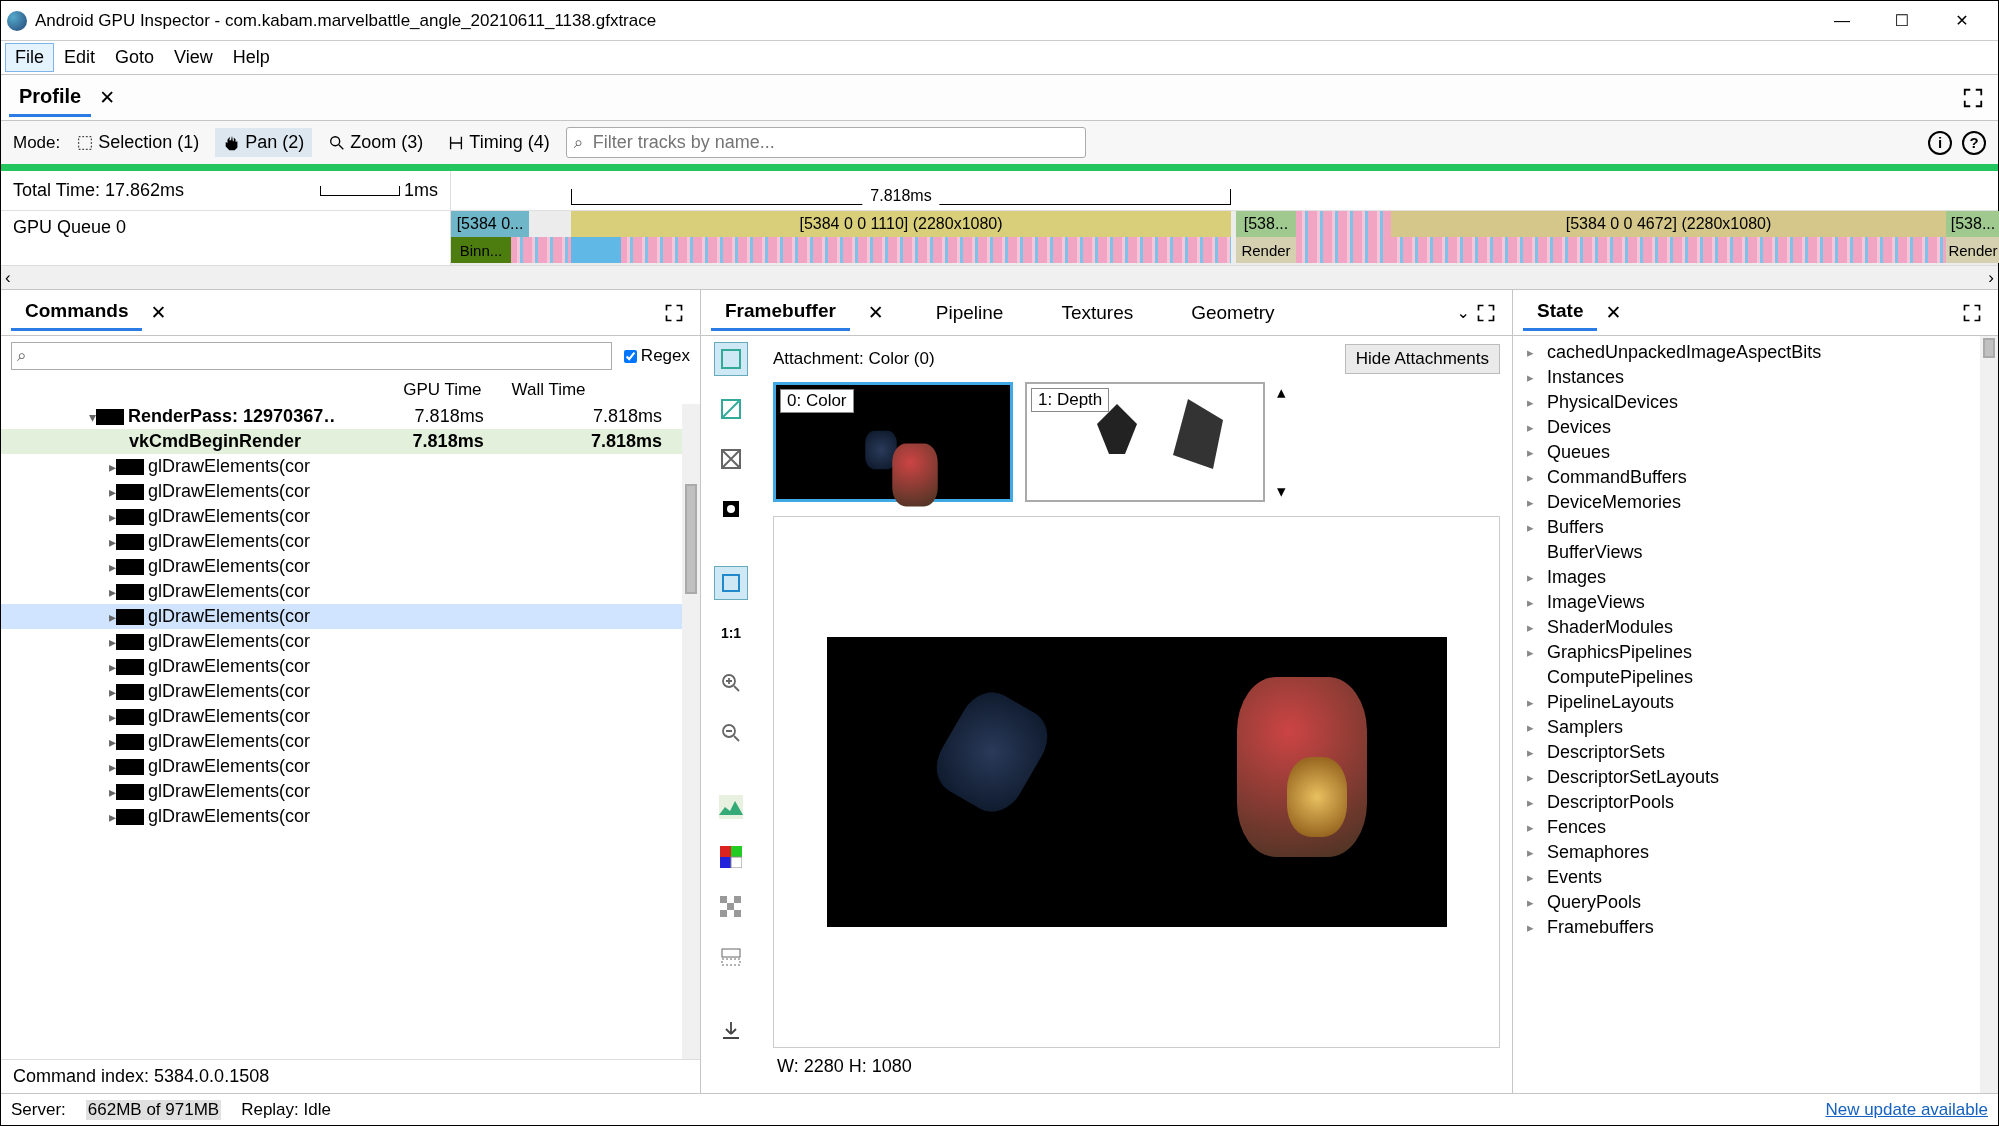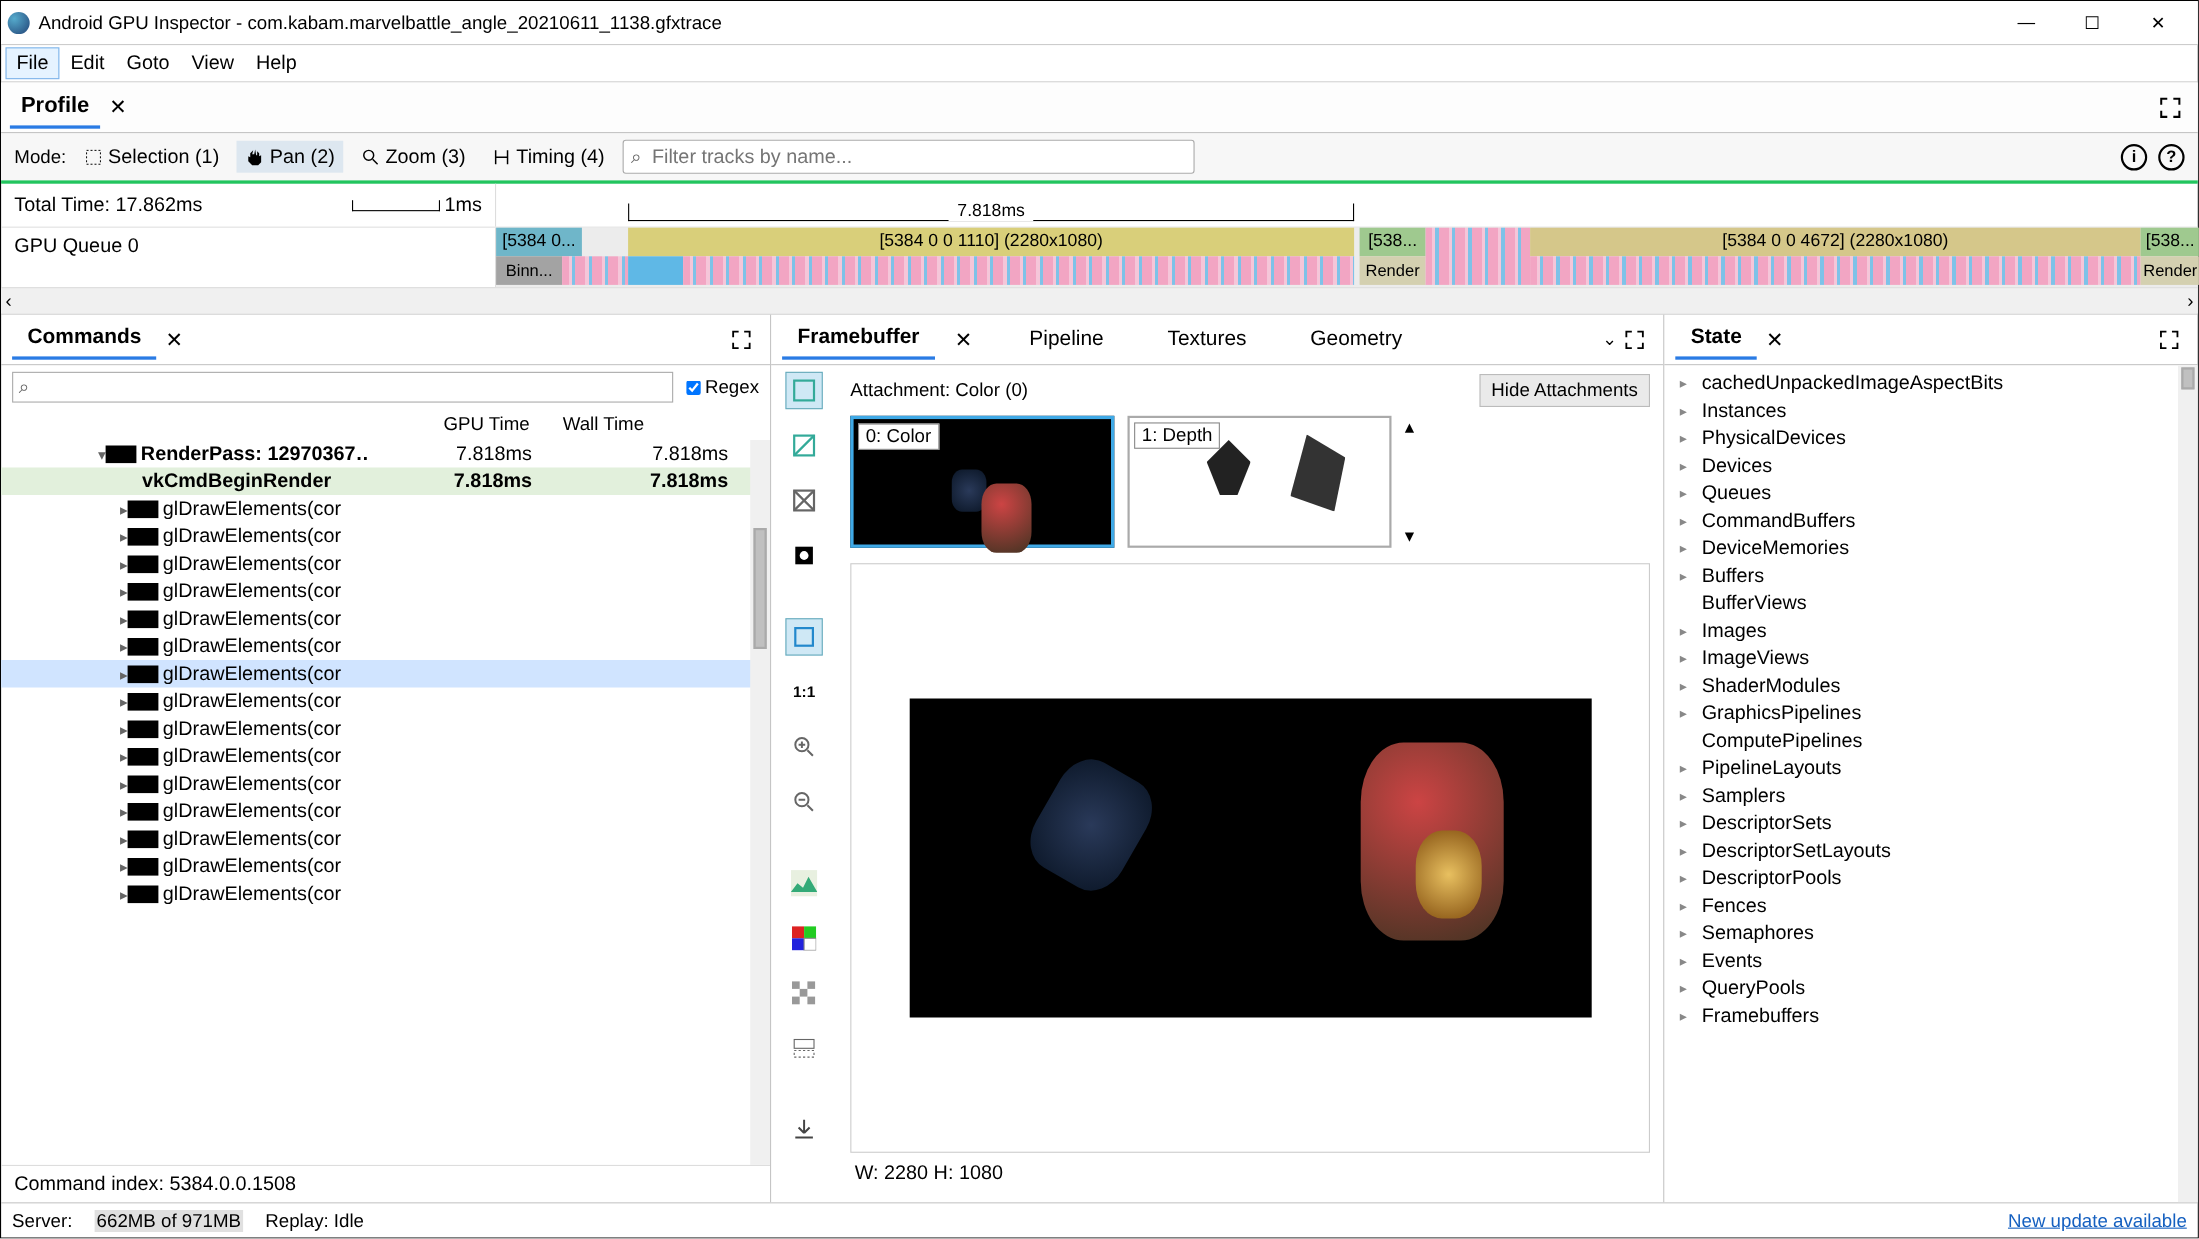--- a/index.html
+++ b/index.html
@@ -13,21 +13,21 @@
 .menubar { height:34px; display:flex; align-items:center; padding:0 4px; border-bottom:1px solid #c5c5c5; }
 .menubar .menu-item { padding:4px 10px; font-size:18px; }
 .menubar .menu-item.sel { border:1px solid #7eb4ea; background:#e5f3ff; padding:3px 9px; }
 
 .tabrow { height:46px; display:flex; align-items:center; border-bottom:1px solid #c5c5c5; background:#fdfdfd; padding:0 8px; position:relative;}
 .tabrow .tab-label { font-weight:600; font-size:20px; padding:6px 10px; }
 .tabrow .tab-active { border-bottom:3px solid #2a7be4; margin-bottom:-1px;}
 .close-x { font-size:19px; padding:0 8px; color:#000; }
 .fsbtn { margin-left:auto; font-size:20px; padding:0 6px;}
 
-.toolbar { display:flex; align-items:center; gap:8px; padding:6px 12px; border-bottom:3px solid #22c55e; background:#f7f7f7;}
+.toolbar { display:flex; align-items:center; gap:8px; padding:6px 12px; border-bottom:7px solid #22c55e; background:#f7f7f7;}
 .mode-btn { padding:4px 8px; display:flex; align-items:center; gap:4px; font-size:18px;}
 .mode-btn.active { background:#dde7f0; }
 .filter-input{ width:520px; padding:4px 8px; border:1px solid #aaa; background:#fff; font-size:18px; border-radius:3px;}
 .icon-sm { display:inline-block; width:18px; height:18px; }
 
 .help-icons { margin-left:auto; display:flex; gap:10px; }
 .circ-icon { width:24px; height:24px; border:2px solid #000; border-radius:50%; display:flex; align-items:center; justify-content:center; font-size:15px; font-weight:700;}
 
 .timeline { border-bottom:1px solid #c5c5c5; }
 .timeline-head { display:flex; height:40px; border-bottom:1px solid #e0e0e0;}
@@ -187,21 +187,21 @@
         <div class="tl-tick" style="left:1270px;">15ms</div>
         <div class="tl-bracket" style="left:120px;width:660px;">
             <span>7.818ms</span>
           </div>
       </div>
     </div>
     <div class="gpu-row">
       <div class="gpu-label">GPU Queue 0</div>
       <div class="gpu-lane">
         <div class="seg" style="left:0;width:78px;background:#6fb6c9;">[5384 0...</div>
-        <div class="seg2" style="left:0;width:60px;background:#a3a3a3;">Binn...</div>
+        <div class="seg2" style="left:0;width:60px;background:#4d7c0f;">Binn...</div>
         <div class="stripes" style="left:60px;width:60px;"></div>
 
         <div class="seg" style="left:120px;width:660px;background:#d9cf7a;">[5384 0 0 1110] (2280x1080)</div>
         <div class="seg2" style="left:120px;width:50px;background:#5fb8e6;"></div>
         <div class="stripes" style="left:170px;width:610px;"></div>
 
         <div class="seg" style="left:785px;width:60px;background:#9fc98f;">[538...</div>
         <div class="seg2" style="left:785px;width:60px;background:#d4d0b0;">Render</div>
 
         <div class="stripes" style="left:845px;width:95px;top:0;height:52px;"></div>

